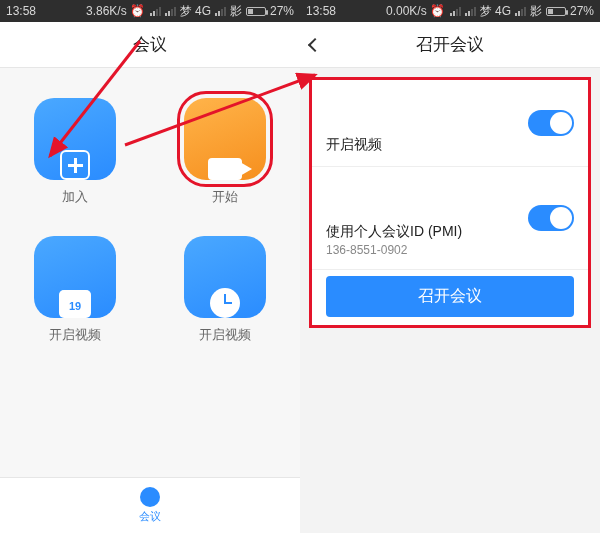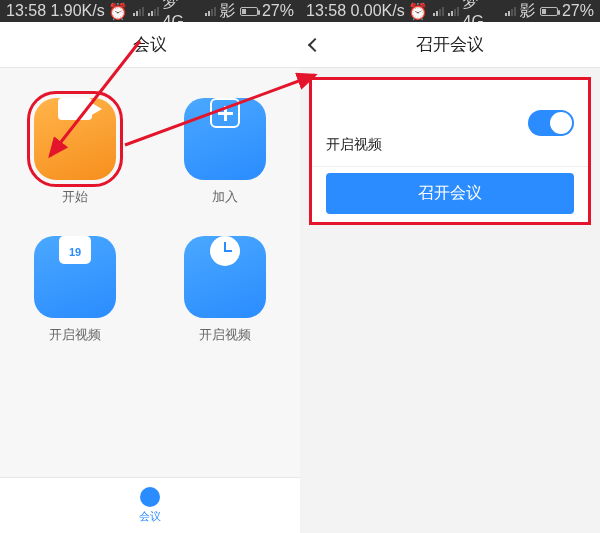--- a/index.html
+++ b/index.html
@@ -18,21 +18,21 @@
     background: #f7f7f7;
     display: flex;
     flex-direction: column;
     position: relative;
   }
   
   .statusbar {
     height: 22px;
     background: #2e2e2e;
     color: #d7d7d7;
-    font-size: 16px;
+    font-size: 12px;
     display: flex;
     align-items: center;
     padding: 0 6px;
     gap: 4px;
   }
   .statusbar .sp { flex: 1; }
   .statusbar .clock-left { min-width: 28px; }
   .bat {
     width: 20px; height: 9px;
     border: 1px solid #bbb; border-radius: 2px;
@@ -93,21 +93,21 @@
     background:#f7f7f7;
   }
   .tile {
     width: 110px;
     display:flex; flex-direction:column; align-items:center;
     gap: 8px;
   }
   .iconbox {
     width: 82px; height: 82px;
     border-radius: 20px;
-    display:flex; align-items:flex-start; justify-content:center;
+    display:flex; align-items:flex-end; justify-content:center;
     color:#fff;
   }
   .iconbox.orange { background: linear-gradient(160deg,#ffb44a,#f68f1e); }
   .iconbox.blue   { background: linear-gradient(160deg,#4aa8ff,#2a8cff); }
   .tile .lbl { font-size: 13px; color:#666; }
   .highlight-red {
     outline: 3px solid #e4142a;
     outline-offset: 4px;
     border-radius: 22px;
   }
@@ -202,21 +202,21 @@
     position:absolute; pointer-events:none;
   }
 </style>
 </head>
 <body>
 
 <div class="phone">
   <div class="statusbar">
     <span class="clock-left">13:58</span>
     <span class="sp"></span>
-    <span>1.90K/s</span>
+    <span>3.86K/s</span>
     <span>⏰</span>
     <span class="sig">
         <i></i>
         <i></i>
         <i></i>
         <i></i>
       </span>
     <span class="sig">
         <i></i>
         <i></i>
@@ -236,30 +236,30 @@
       </span>
     <span>27%</span>
   </div>
 
   <div class="navhead">
     <span class="title">会议</span>
   </div>
 
   <div class="gridwrap">
     <div class="tile">
+      <div class="iconbox blue">
+        <div class="plus"></div>
+      </div>
+      <span class="lbl">加入</span>
+    </div>
+    <div class="tile">
       <div class="iconbox orange highlight-red">
         <div class="vidcam"></div>
       </div>
       <span class="lbl">开始</span>
-    </div>
-    <div class="tile">
-      <div class="iconbox blue">
-        <div class="plus"></div>
-      </div>
-      <span class="lbl">加入</span>
     </div>
     <div class="tile">
       <div class="iconbox blue">
         <div class="calendar">
             <span class="num">19</span>
           </div>
       </div>
       <span class="lbl">开启视频</span>
     </div>
     <div class="tile">
@@ -315,20 +315,27 @@
       <span class="chev-left"></span>
     </div>
     <span class="title">召开会议</span>
   </div>
 
   <div class="rightbody">
     <div class="panel">
       <div class="row">
         <div>
           <div class="rlabel">开启视频</div>
+        </div>
+        <div class="switch"></div>
+      </div>
+      <div class="row">
+        <div>
+          <div class="rlabel">使用个人会议ID (PMI)</div>
+          <div class="rsub">136-8551-0902</div>
         </div>
         <div class="switch"></div>
       </div>
       <div class="bigbtn">召开会议</div>
     </div>
   </div>
 </div>
 
 <svg class="arrow" style="left:30px; top:36px;" width="130" height="140">
   <defs>

